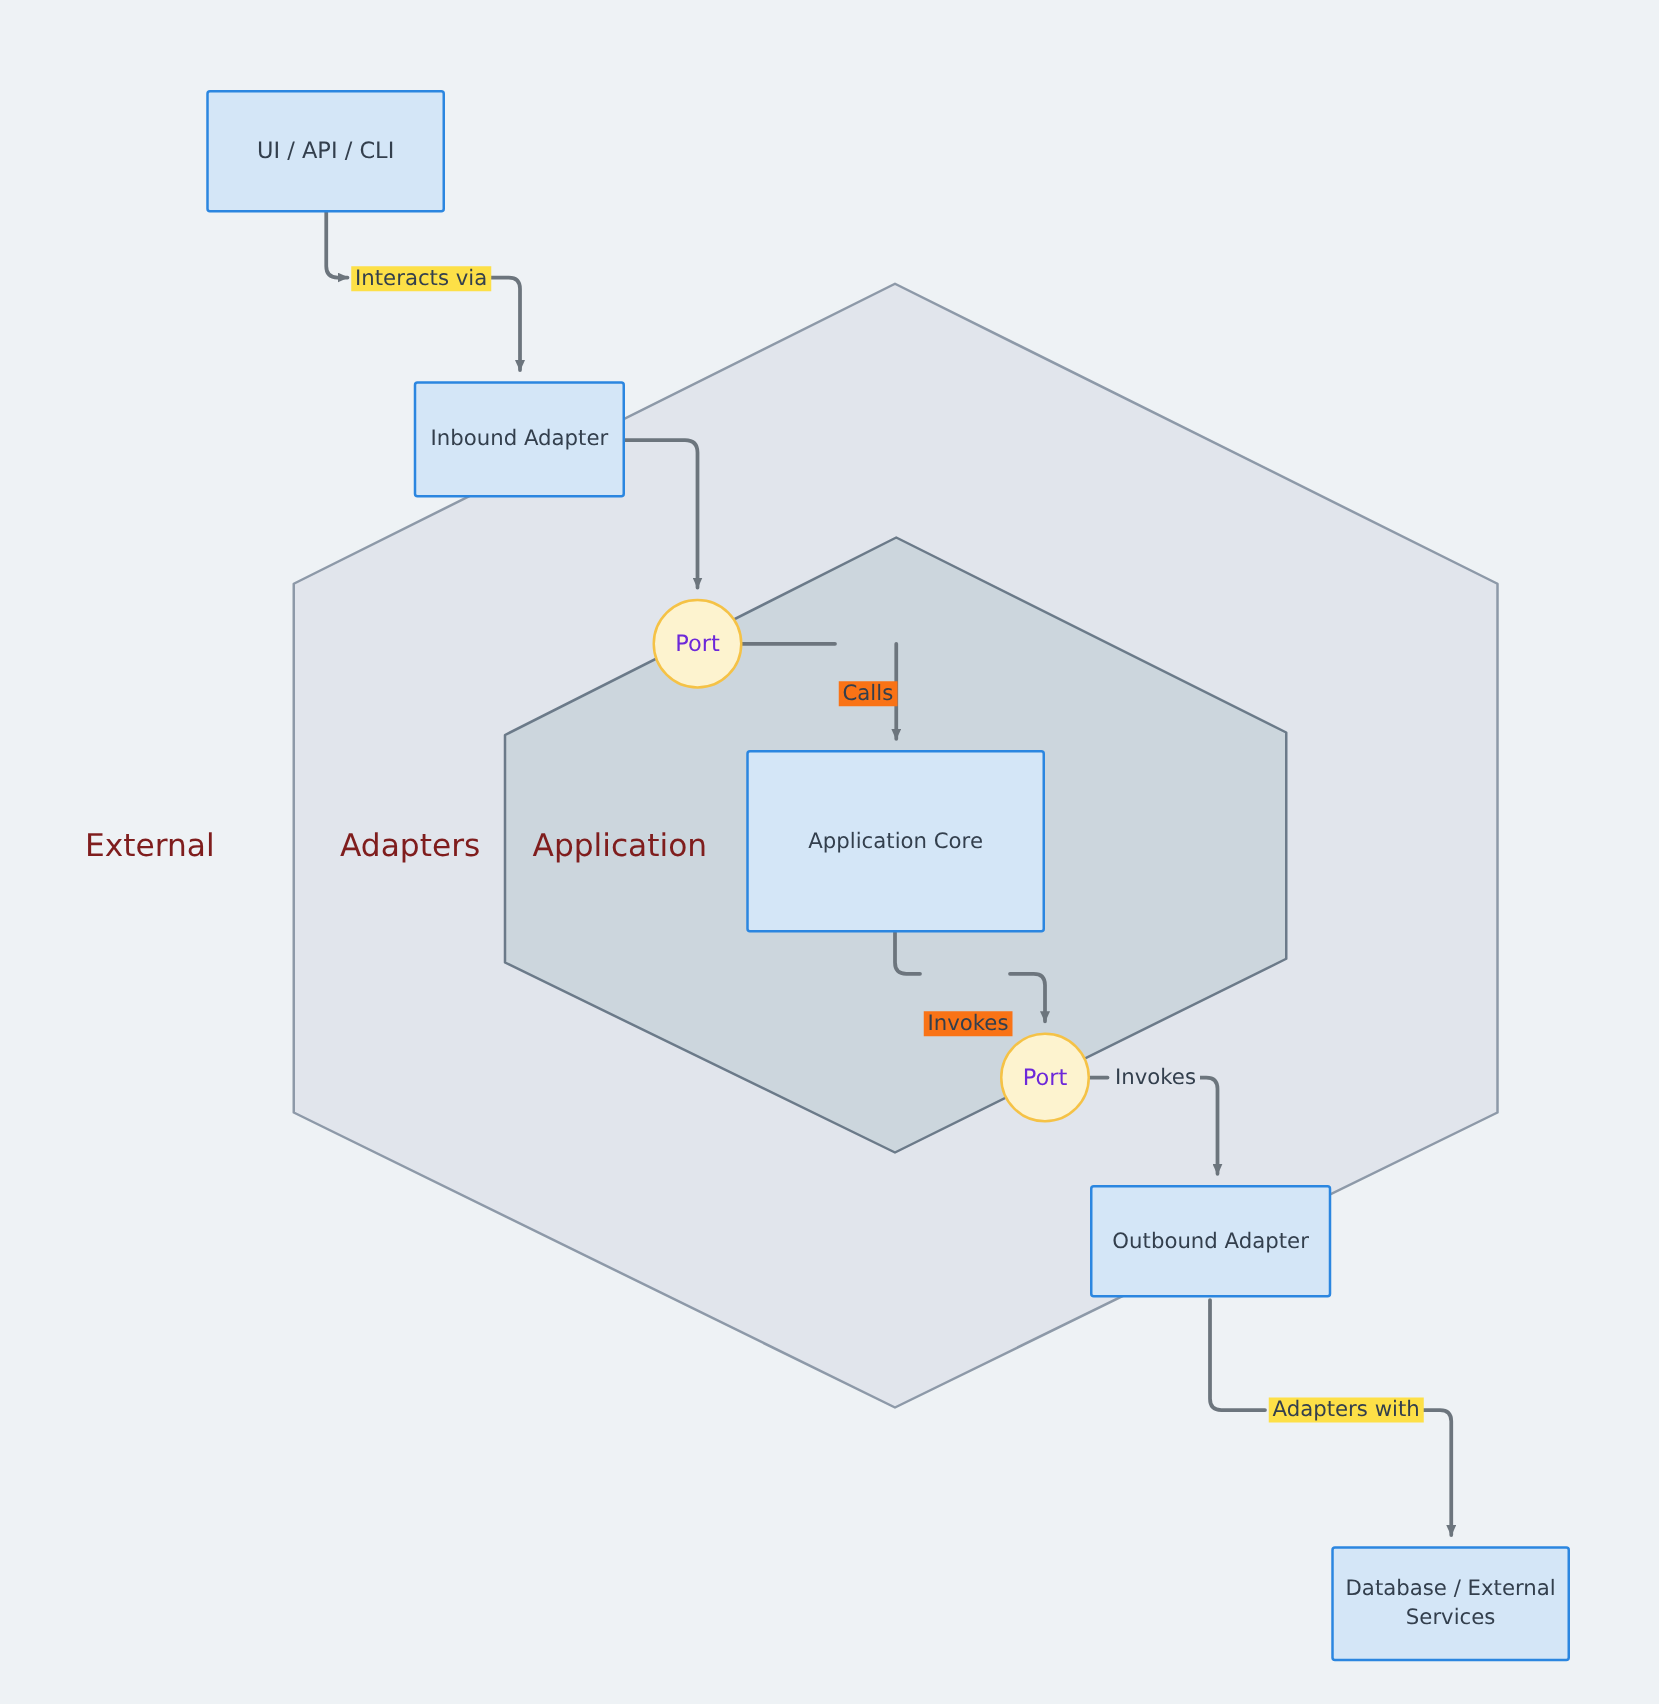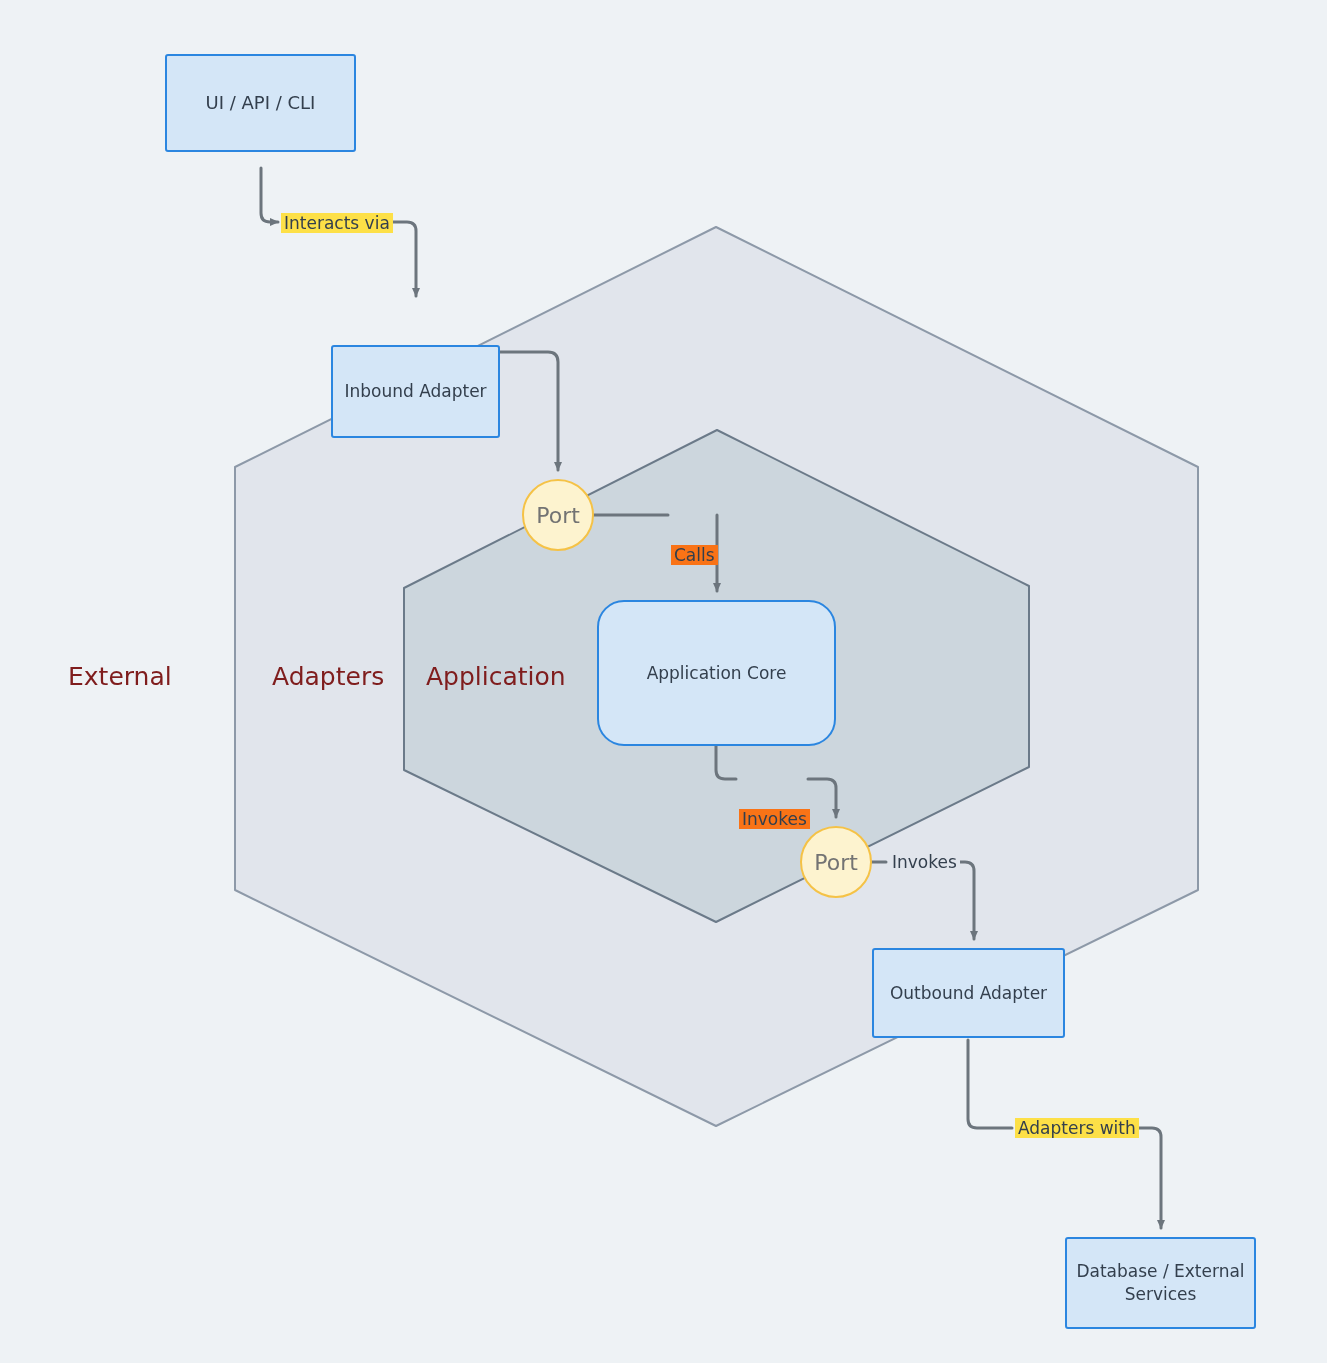--- a/index.html
+++ b/index.html
@@ -40,22 +40,22 @@
   .node-box.big-label { font-size: 18px; }
   .port-circle {
     position: absolute;
     box-sizing: border-box;
     background: #fdf3cf;
     border: 2px solid #f5c246;
     border-radius: 50%;
     display: flex;
     align-items: center;
     justify-content: center;
-    color: #737373;
-    font-size: 22px;
+    color: #6d28d9;
+    font-size: 18px;
   }
   .zone-label {
     position: absolute;
     color: #7f1d1d;
     font-size: 25px;
     white-space: nowrap;
   }
   .edge-label {
     position: absolute;
     color: #333f4d;
@@ -101,27 +101,27 @@
 
       <path d="M968,1040 L968,1119 Q968,1128 977,1128 L1012,1128" marker-end="none"></path>
       <path d="M1122,1128 L1152,1128 Q1161,1128 1161,1137 L1161,1228"></path>
     </g>
   </svg>
 
   <div class="zone-label" style="left:68px; top:662px;">External</div>
   <div class="zone-label" style="left:272px; top:662px;">Adapters</div>
   <div class="zone-label" style="left:426px; top:662px;">Application</div>
 
-  <div class="node-box big-label" style="left:165px; top:54px; width:191px; height:98px;">UI / API / CLI</div>
+  <div class="node-box big-label" style="left:165px; top:72px; width:191px; height:98px;">UI / API / CLI</div>
 
-  <div class="node-box" style="left:331px; top:305px; width:169px; height:93px;margin-top:40px;">Inbound Adapter</div>
+  <div class="node-box" style="left:331px; top:305px; width:169px; height:93px;">Inbound Adapter</div>
 
   <div class="port-circle" style="left:522px; top:479px; width:72px; height:72px;">Port</div>
 
-  <div class="node-box" style="left:597px; top:600px; width:239px; height:146px;border-radius:27px;">Application Core</div>
+  <div class="node-box" style="left:597px; top:600px; width:239px; height:146px;">Application Core</div>
 
   <div class="port-circle" style="left:800px; top:826px; width:72px; height:72px;">Port</div>
 
   <div class="node-box" style="left:872px; top:948px; width:193px; height:90px;">Outbound Adapter</div>
 
   <div class="node-box" style="left:1065px; top:1237px; width:191px; height:92px;">Database / External Services</div>
 
   <div class="edge-label" style="left:281px; top:213px;">Interacts via</div>
 
   <div class="edge-label on-inner" style="left:671px; top:505px;">Calls</div>

